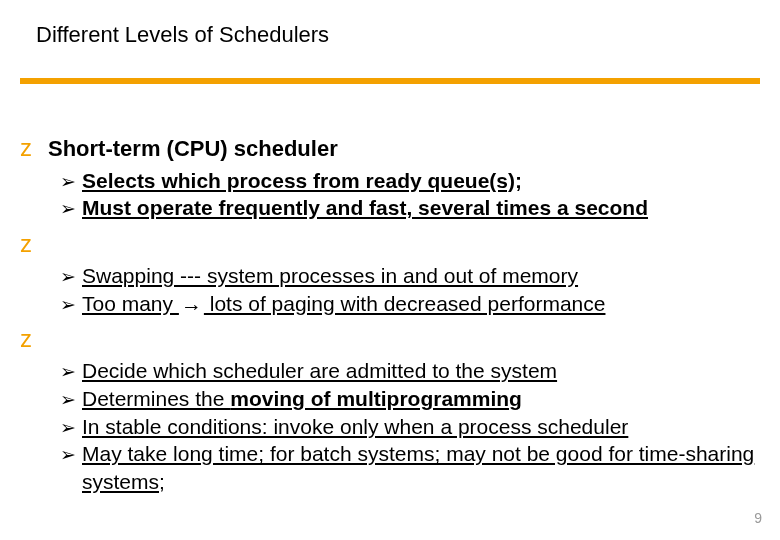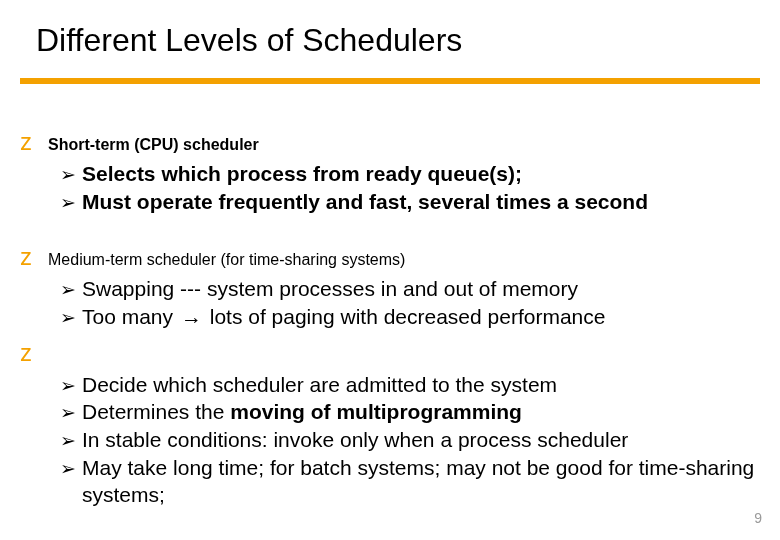--- a/index.html
+++ b/index.html
@@ -15,21 +15,21 @@
   .slide {
     position: relative;
     width: 780px;
     height: 540px;
     box-sizing: border-box;
   }
   .title {
     position: absolute;
     left: 36px;
     top: 22px;
-    font-size: 32px;
+    font-size: 22px;
     font-weight: 400;
     color: #000;
   }
   .hr {
     position: absolute;
     left: 20px;
     top: 78px;
     width: 740px;
     height: 6px;
     background: #f4a100;
@@ -50,21 +50,21 @@
   }
   .z {
     color: #f4a100;
     font-size: 24px;
     font-weight: 400;
     width: 28px;
     flex: 0 0 28px;
     text-align: left;
   }
   .z-text {
-    font-size: 16px;
+    font-size: 22px;
     line-height: 1.25;
     margin-top: 27px;
   }
   .bold { font-weight: bold; }
   .sub {
     margin-left: 40px;
     margin-top: 4px;
   }
   .sub-line {
     display: flex;
@@ -72,20 +72,21 @@
     font-size: 21px;
     line-height: 1.3;
   }
   .arrow {
     width: 22px;
     flex: 0 0 22px;
     font-size: 19px;
   }
   .sub-text {
     flex: 1;
+    text-decoration: underline;
   }
   .pagenum {
     position: absolute;
     right: 18px;
     bottom: 14px;
     color: #9a9a9a;
     font-size: 14px;
   }
   .inline-arrow {
     display: inline-block;
@@ -111,21 +112,20 @@
           </div>
           <div class="sub-line">
             <div class="arrow">➢</div>
             <div class="sub-text"><b>Must operate frequently and fast, several times a second</b></div>
           </div>
         </div>
       </div>
       <div class="item">
         <div class="z-bullet">
           <div class="z">z</div>
-          <div class="z-text">Medium-term scheduler (for time-sharing systems)</div>
         </div>
         <div class="sub">
           <div class="sub-line">
             <div class="arrow">➢</div>
             <div class="sub-text">Swapping --- system processes in and out of memory</div>
           </div>
           <div class="sub-line">
             <div class="arrow">➢</div>
             <div class="sub-text">Too many <span class="inline-arrow">→</span> lots of paging with decreased performance</div>
           </div>

